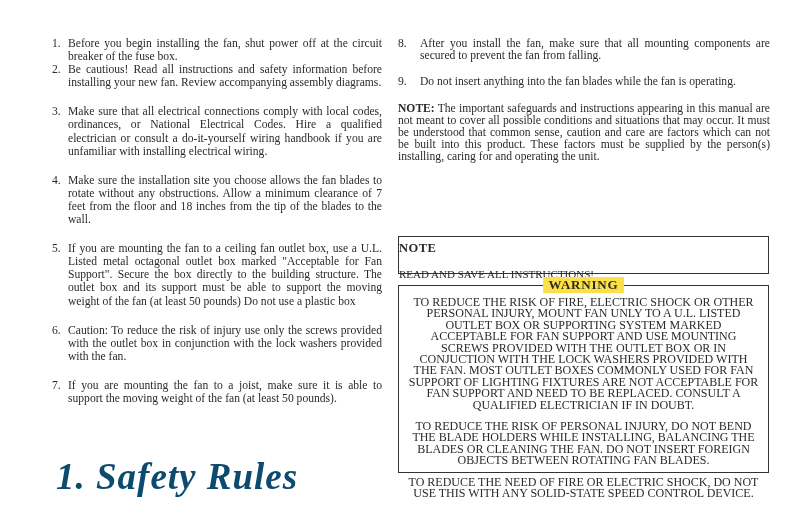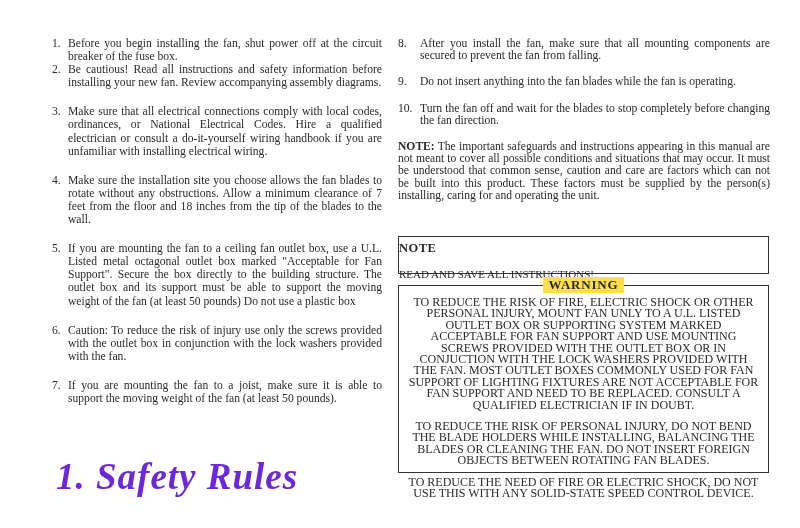--- a/index.html
+++ b/index.html
@@ -28,21 +28,21 @@
     border: 1.5px solid #333; text-align: center;
   }
   .warn-title {
     position: absolute; left: 50%; top: -9px; transform: translateX(-50%);
     background: #fde047; padding: 0 6px; font-size: 13px; font-weight: bold; letter-spacing: 0.8px;
   }
   .warn-text { font-size: 12px; line-height: 11.4px; padding: 11px 8px 0 8px; }
   .warn-text p { margin: 0 0 10px 0; }
   .title {
     position: absolute; left: 56px; top: 455px; font-size: 37px; font-weight: bold; font-style: italic;
-    color: #6d28d9; letter-spacing: 1px;
+    color: #0c4a6e; letter-spacing: 1px;
   }
 </style>
 </head>
 <body>
 
 <div class="left-col">
   <div class="item">
     <span class="num">1.</span>
     <span>Before you begin installing the fan, shut power off at the circuit breaker of the fuse box.</span>
   </div>
@@ -74,24 +74,20 @@
 
 <div class="right-col">
   <div class="ritem">
     <span class="num">8.</span>
     <span>After you install the fan, make sure that all mounting components are secured to prevent the fan from falling.</span>
   </div>
   <div class="ritem gap" style="margin-top:14px">
     <span class="num">9.</span>
     <span>Do not insert anything into the fan blades while the fan is operating.</span>
   </div>
-  <div class="ritem gap" style="margin-top:14px">
-    <span class="num">10.</span>
-    <span>Turn the fan off and wait for the blades to stop completely before changing the fan direction.</span>
-  </div>
   <div class="note-para" style="margin-top:14px">
     <b>NOTE:</b><span> The important safeguards and instructions appearing in this manual are not meant to cover all possible conditions and situations that may occur. It must be understood that common sense, caution and care are factors which can not be built into this product. These factors must be supplied by the person(s) installing, caring for and operating the unit.</span>
   </div>
 </div>
 
 <div class="note-box">
   <div class="ttl">NOTE</div>
   <div class="sub">READ AND SAVE ALL INSTRUCTIONS!</div>
 </div>
 

